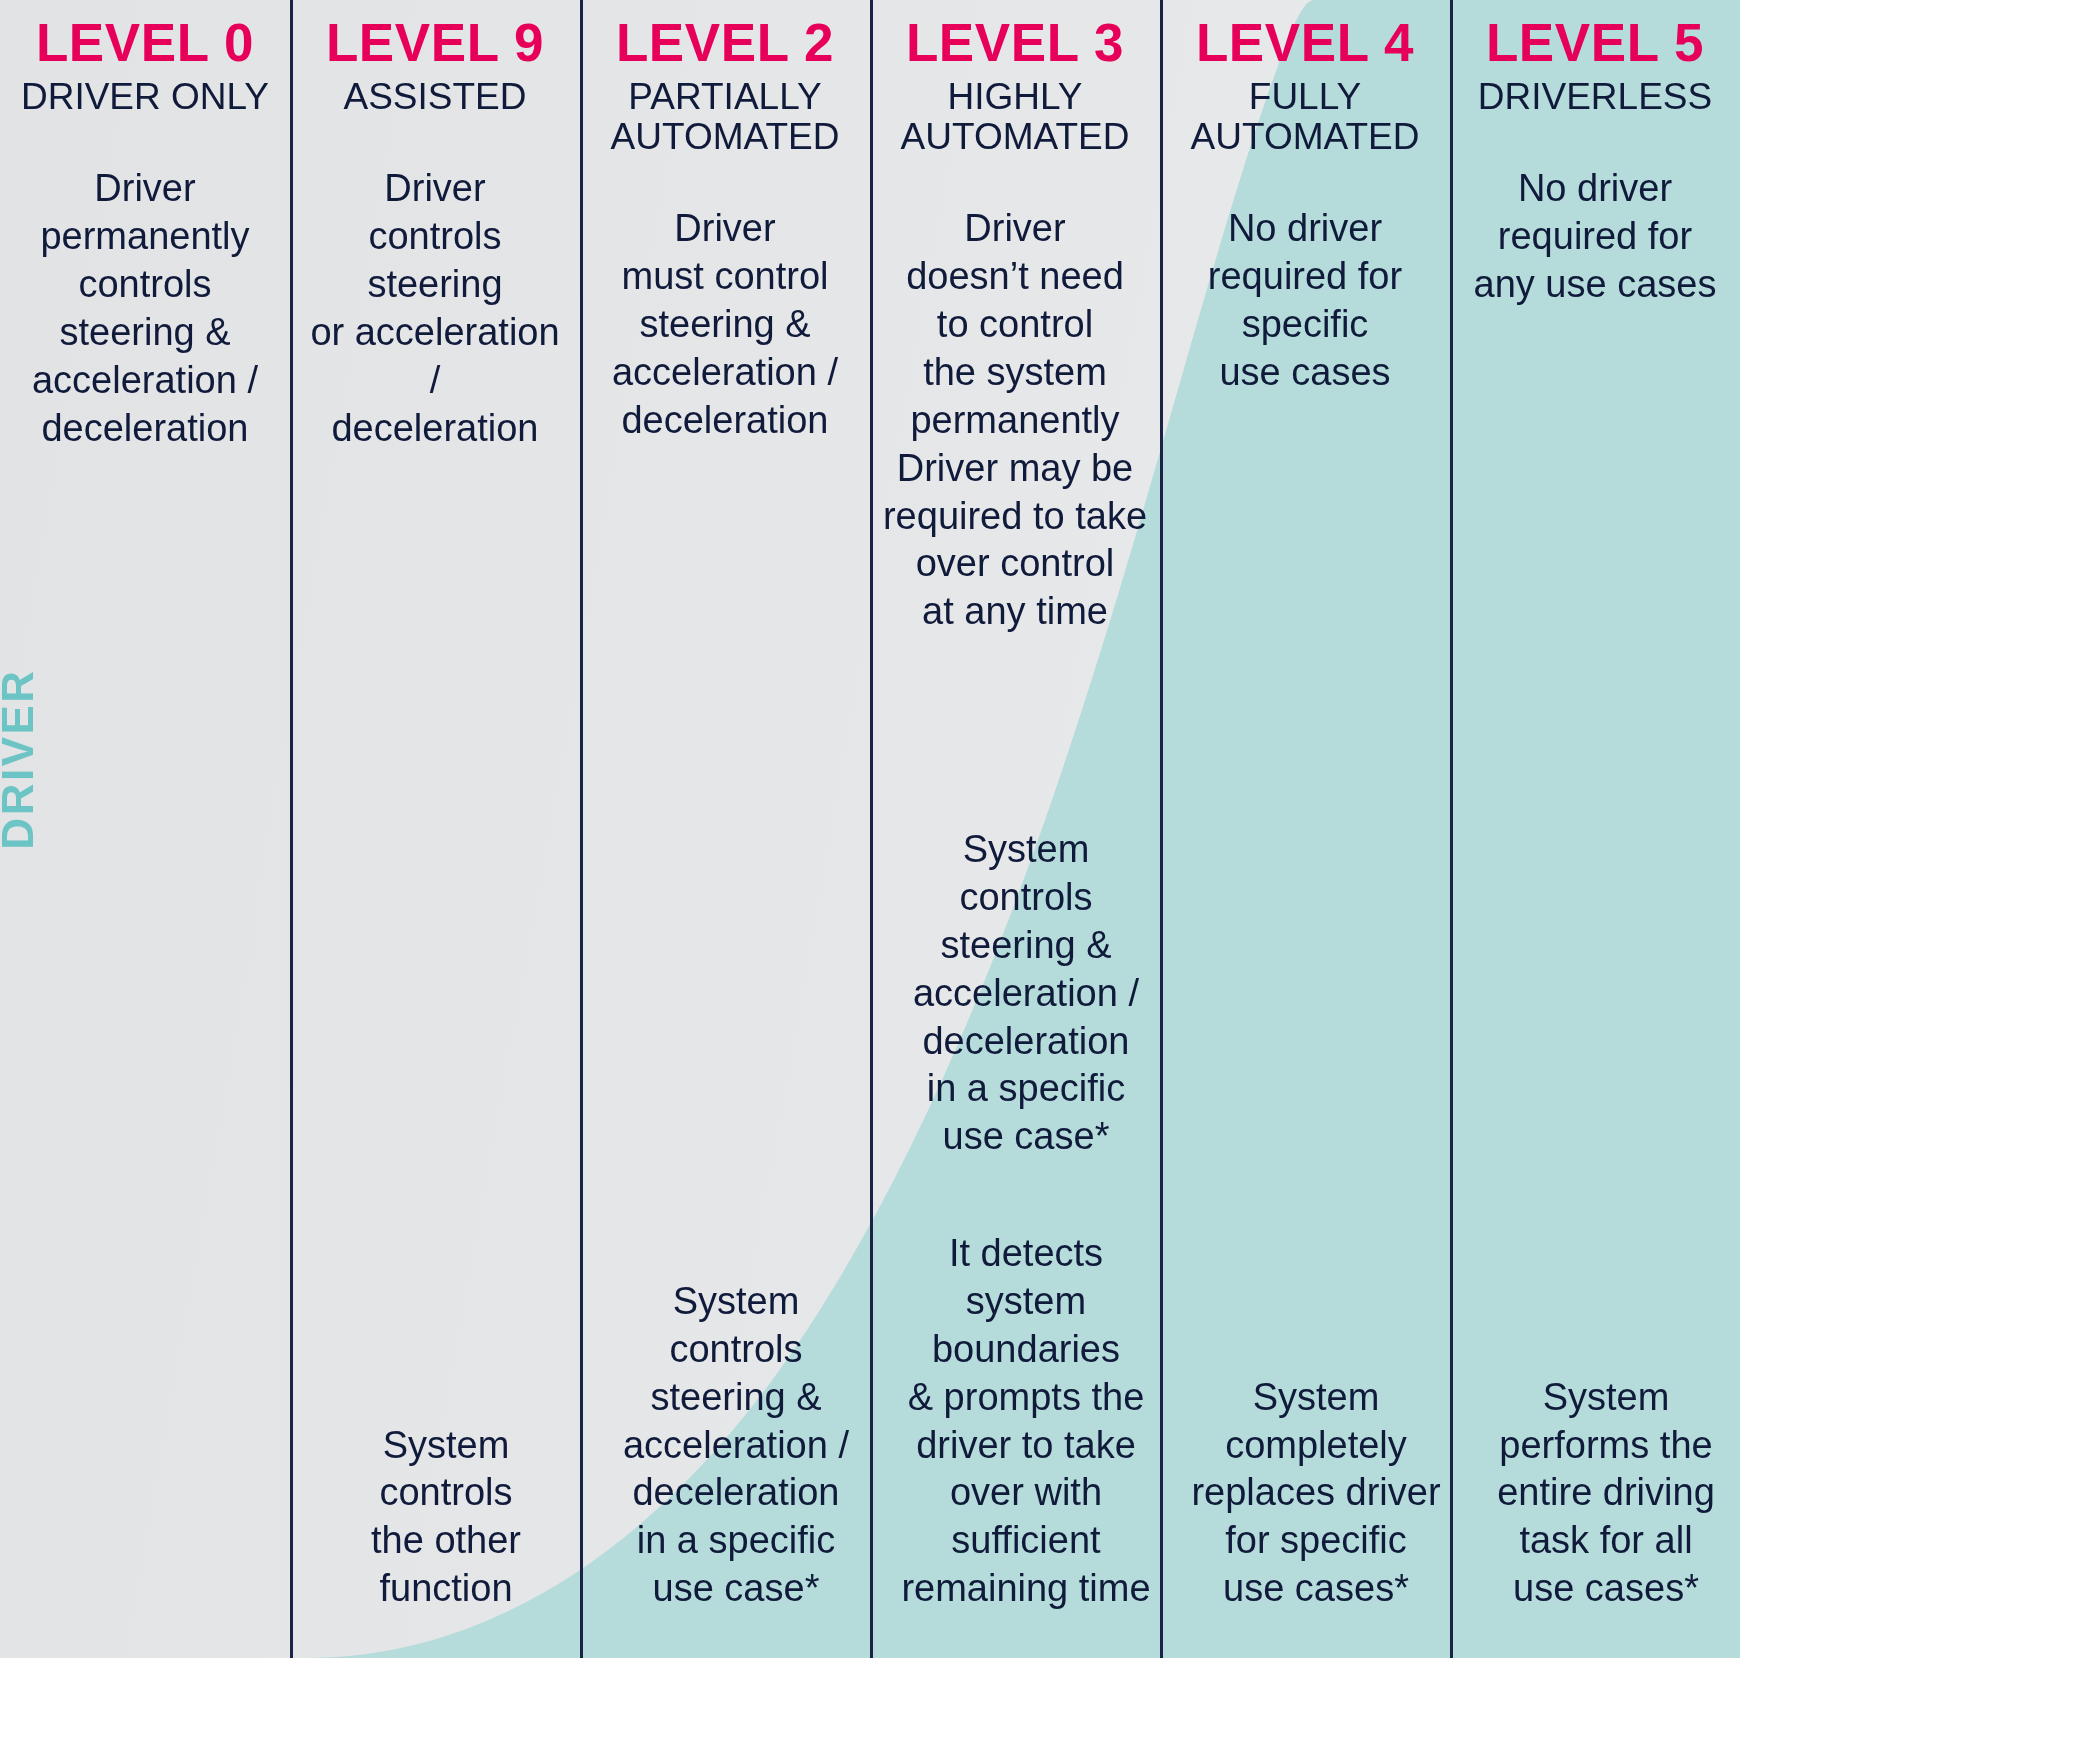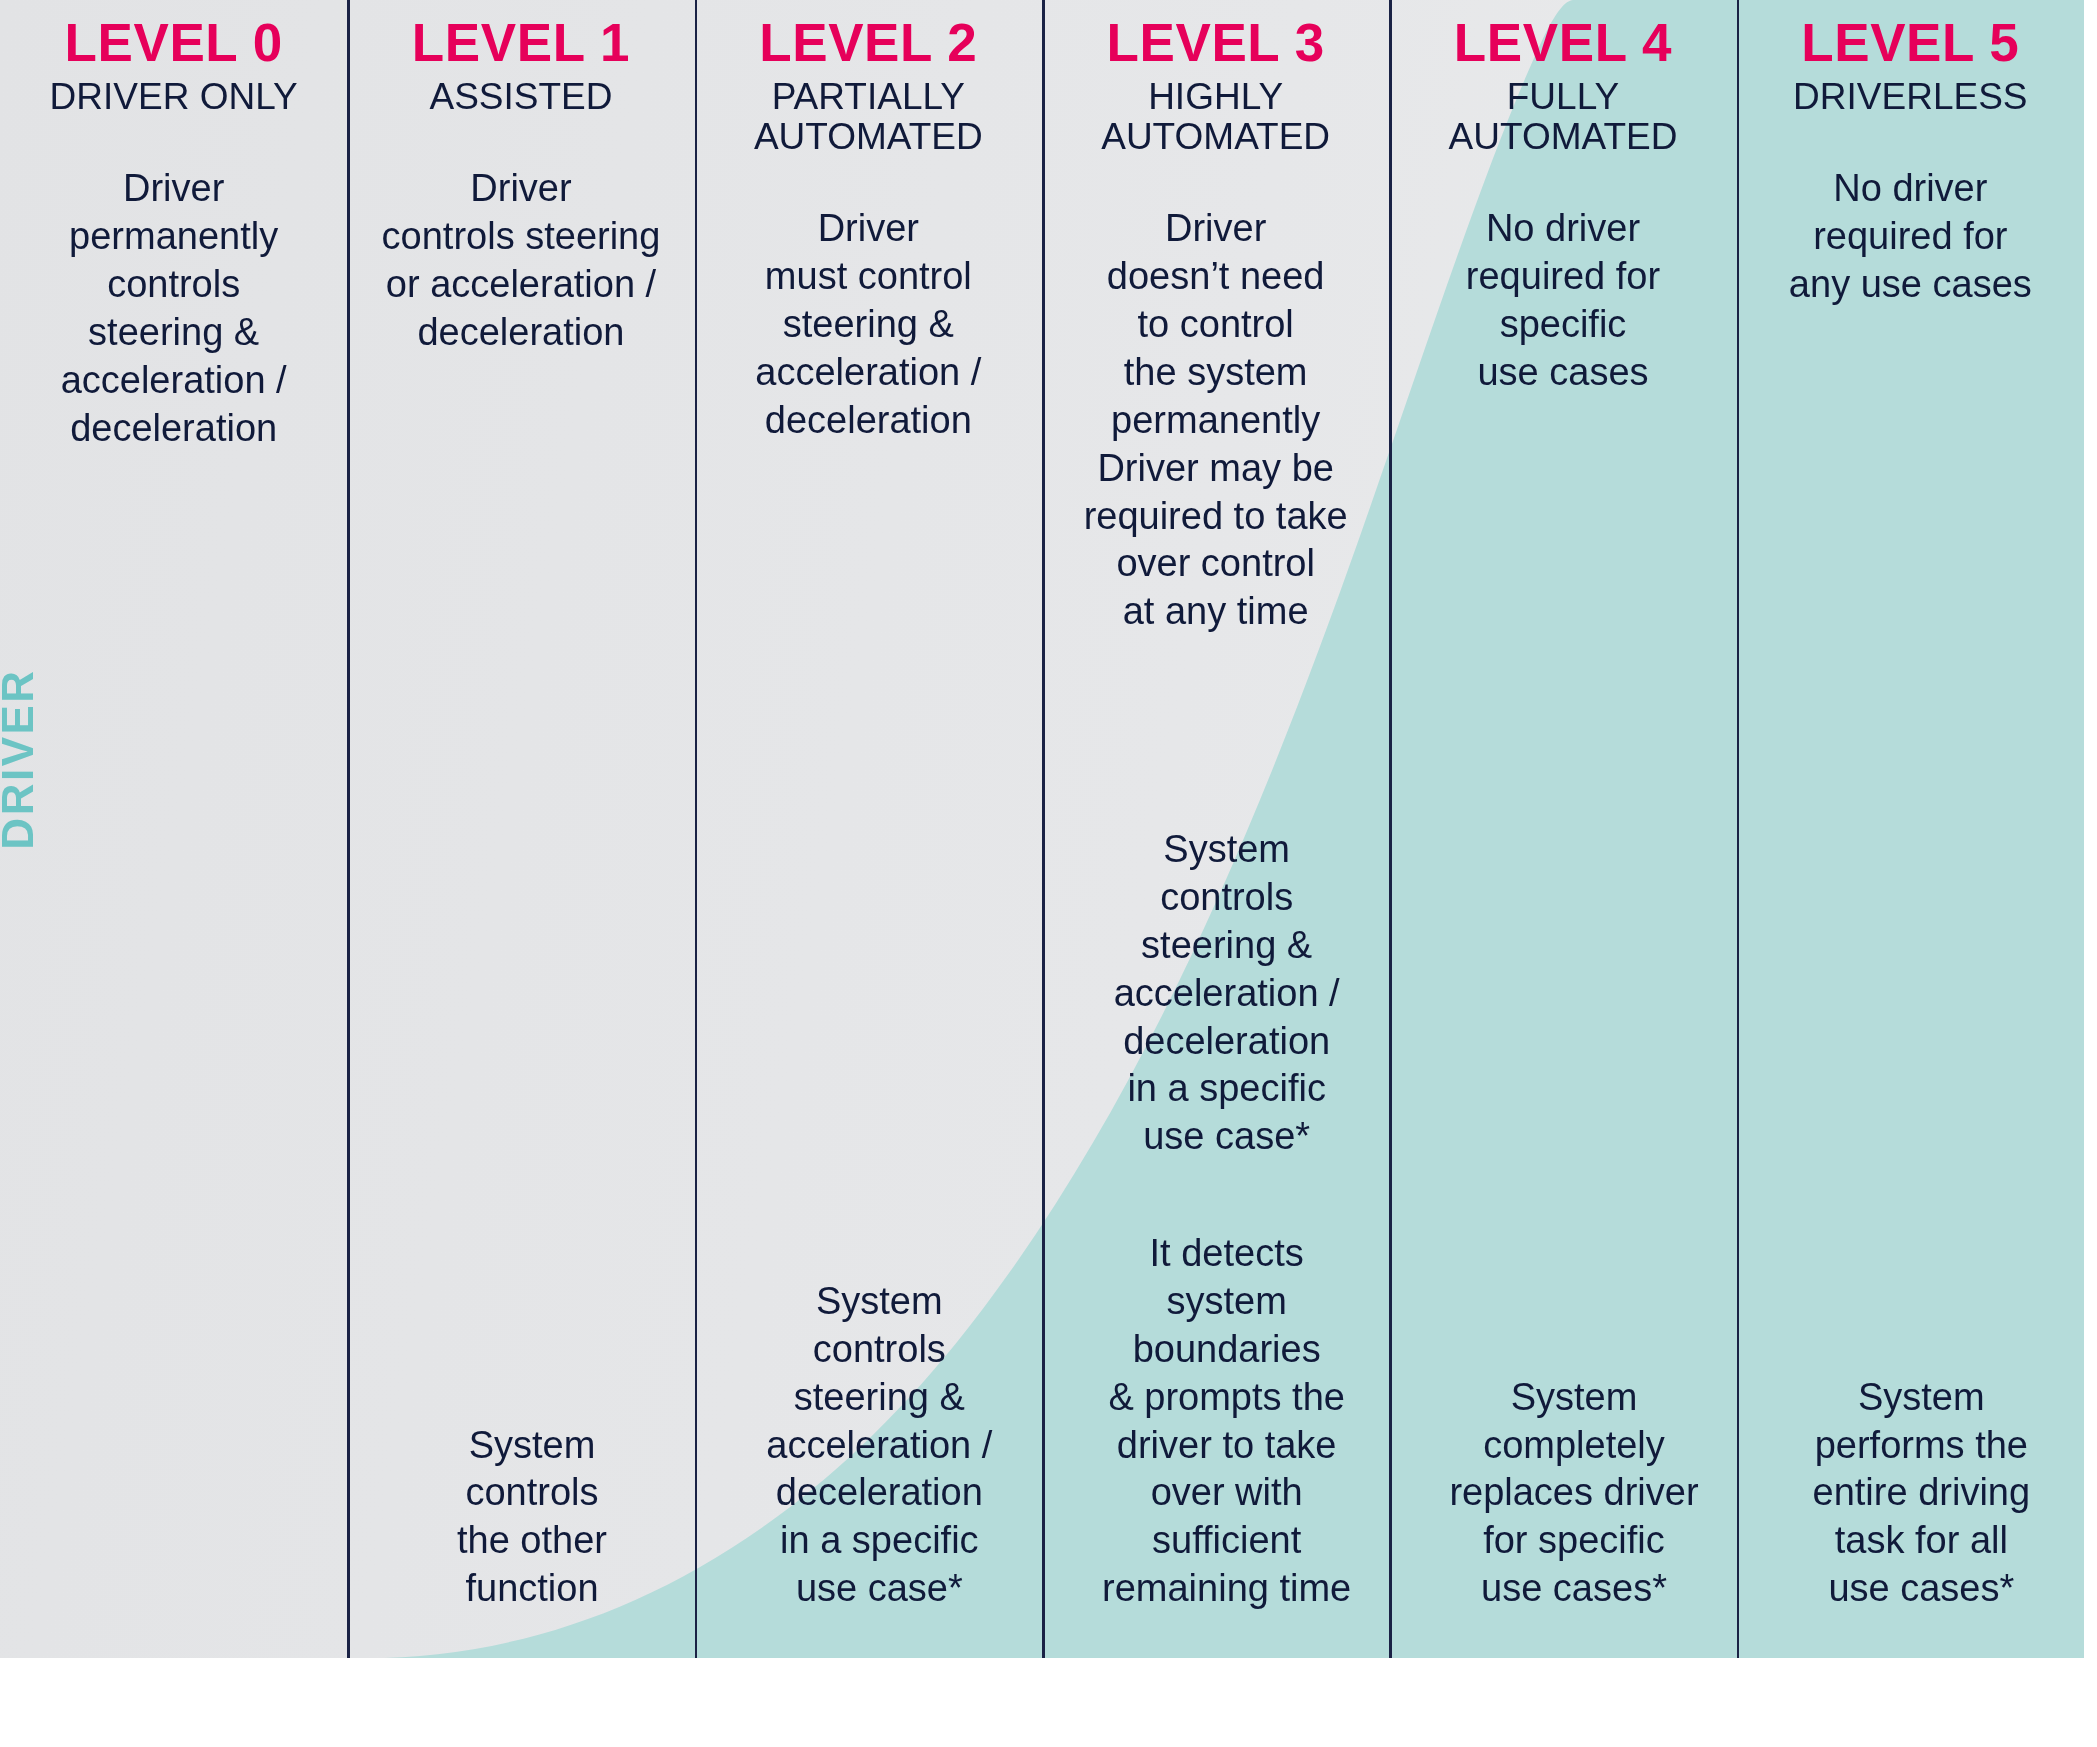--- a/index.html
+++ b/index.html
@@ -10,21 +10,21 @@
     width:2097px;
     height:1748px;
     background:#ffffff;
     overflow:hidden;
   }
 
   
   #chart{
     position:absolute;
     left:0; top:0;
-    width:2084px;
+    width:1740px;
     height:1658px;
     background:#e3e4e6;
     overflow:hidden;
   }
 
   
   #chart-sheen{
     position:absolute; inset:0;
     background:linear-gradient(100deg,#e2e3e5 0%,#e6e7e9 55%,#eceded 100%);
     pointer-events:none;
@@ -150,21 +150,21 @@
         <div class="level-sub">DRIVER ONLY</div>
         <div class="body-text blk-top">Driver
 permanently
 controls
 steering &amp;
 acceleration /
 deceleration</div>
       </div>
 
       <div class="col">
-        <div class="level-title">LEVEL 1</div>
+        <div class="level-title">LEVEL 9</div>
         <div class="level-sub">ASSISTED</div>
         <div class="body-text blk-top">Driver
 controls steering
 or acceleration /
 deceleration</div>
         <div class="body-text blk-bot">System
 controls
 the other
 function</div>
       </div>

